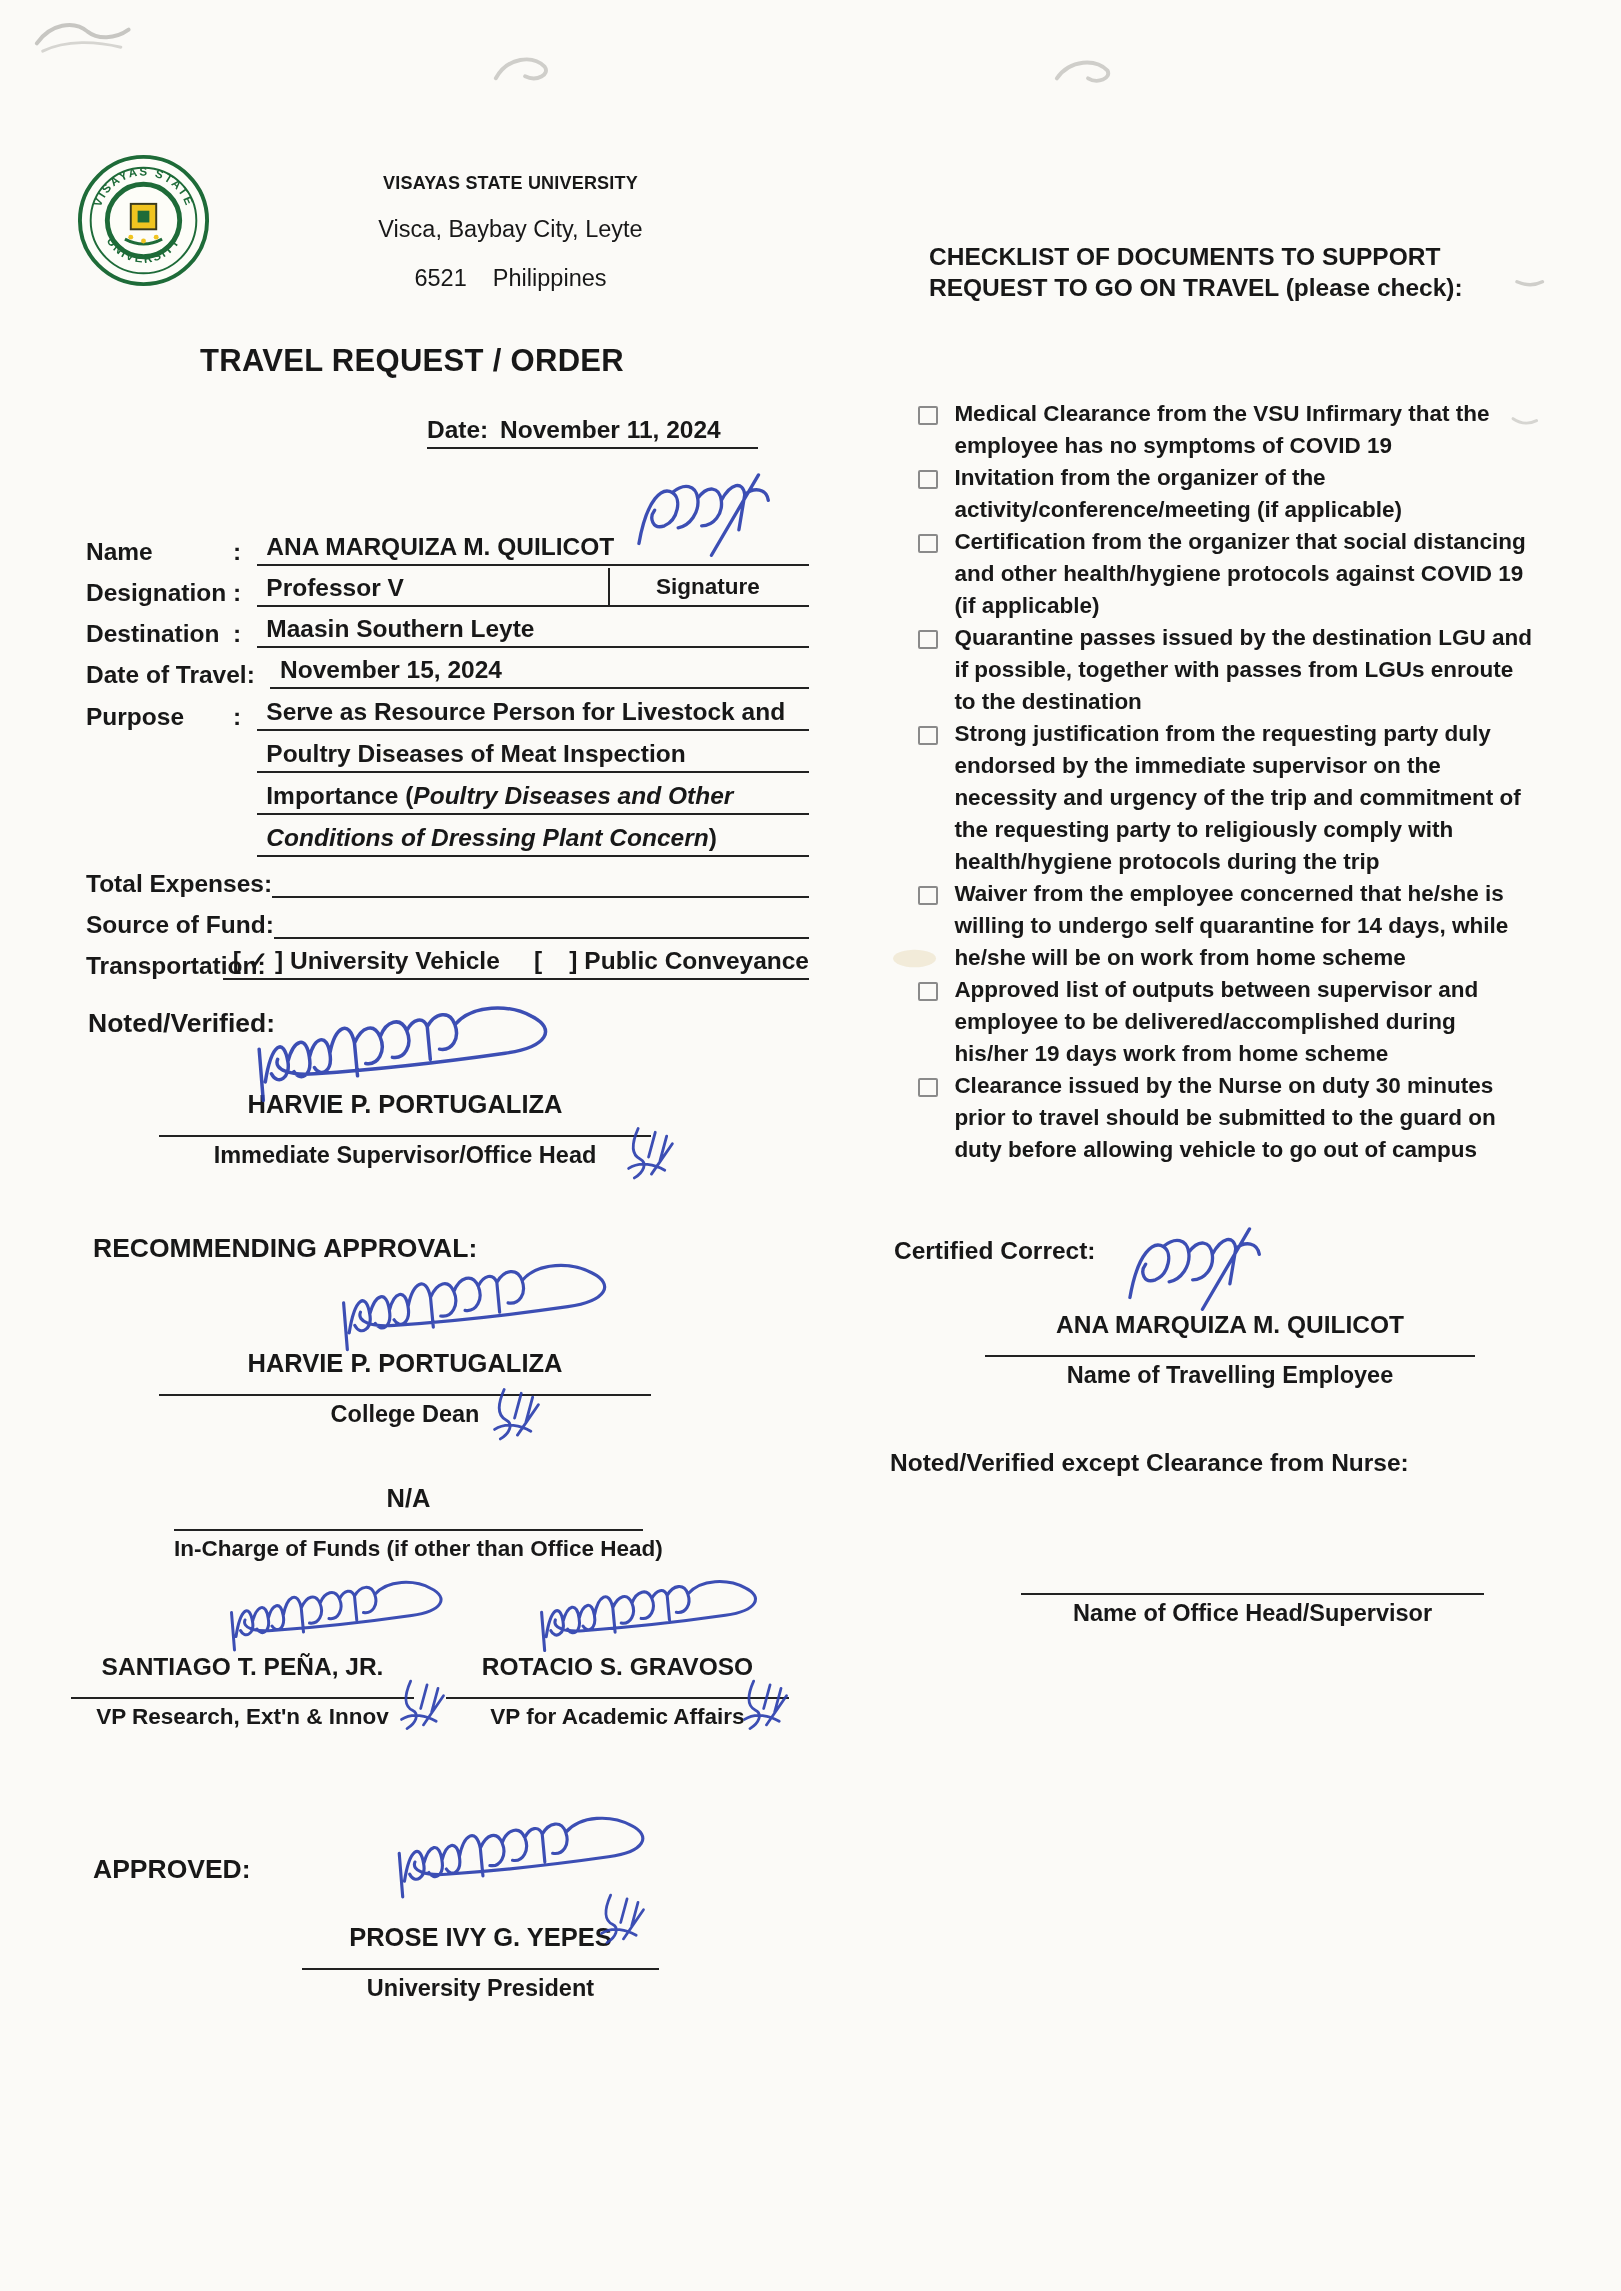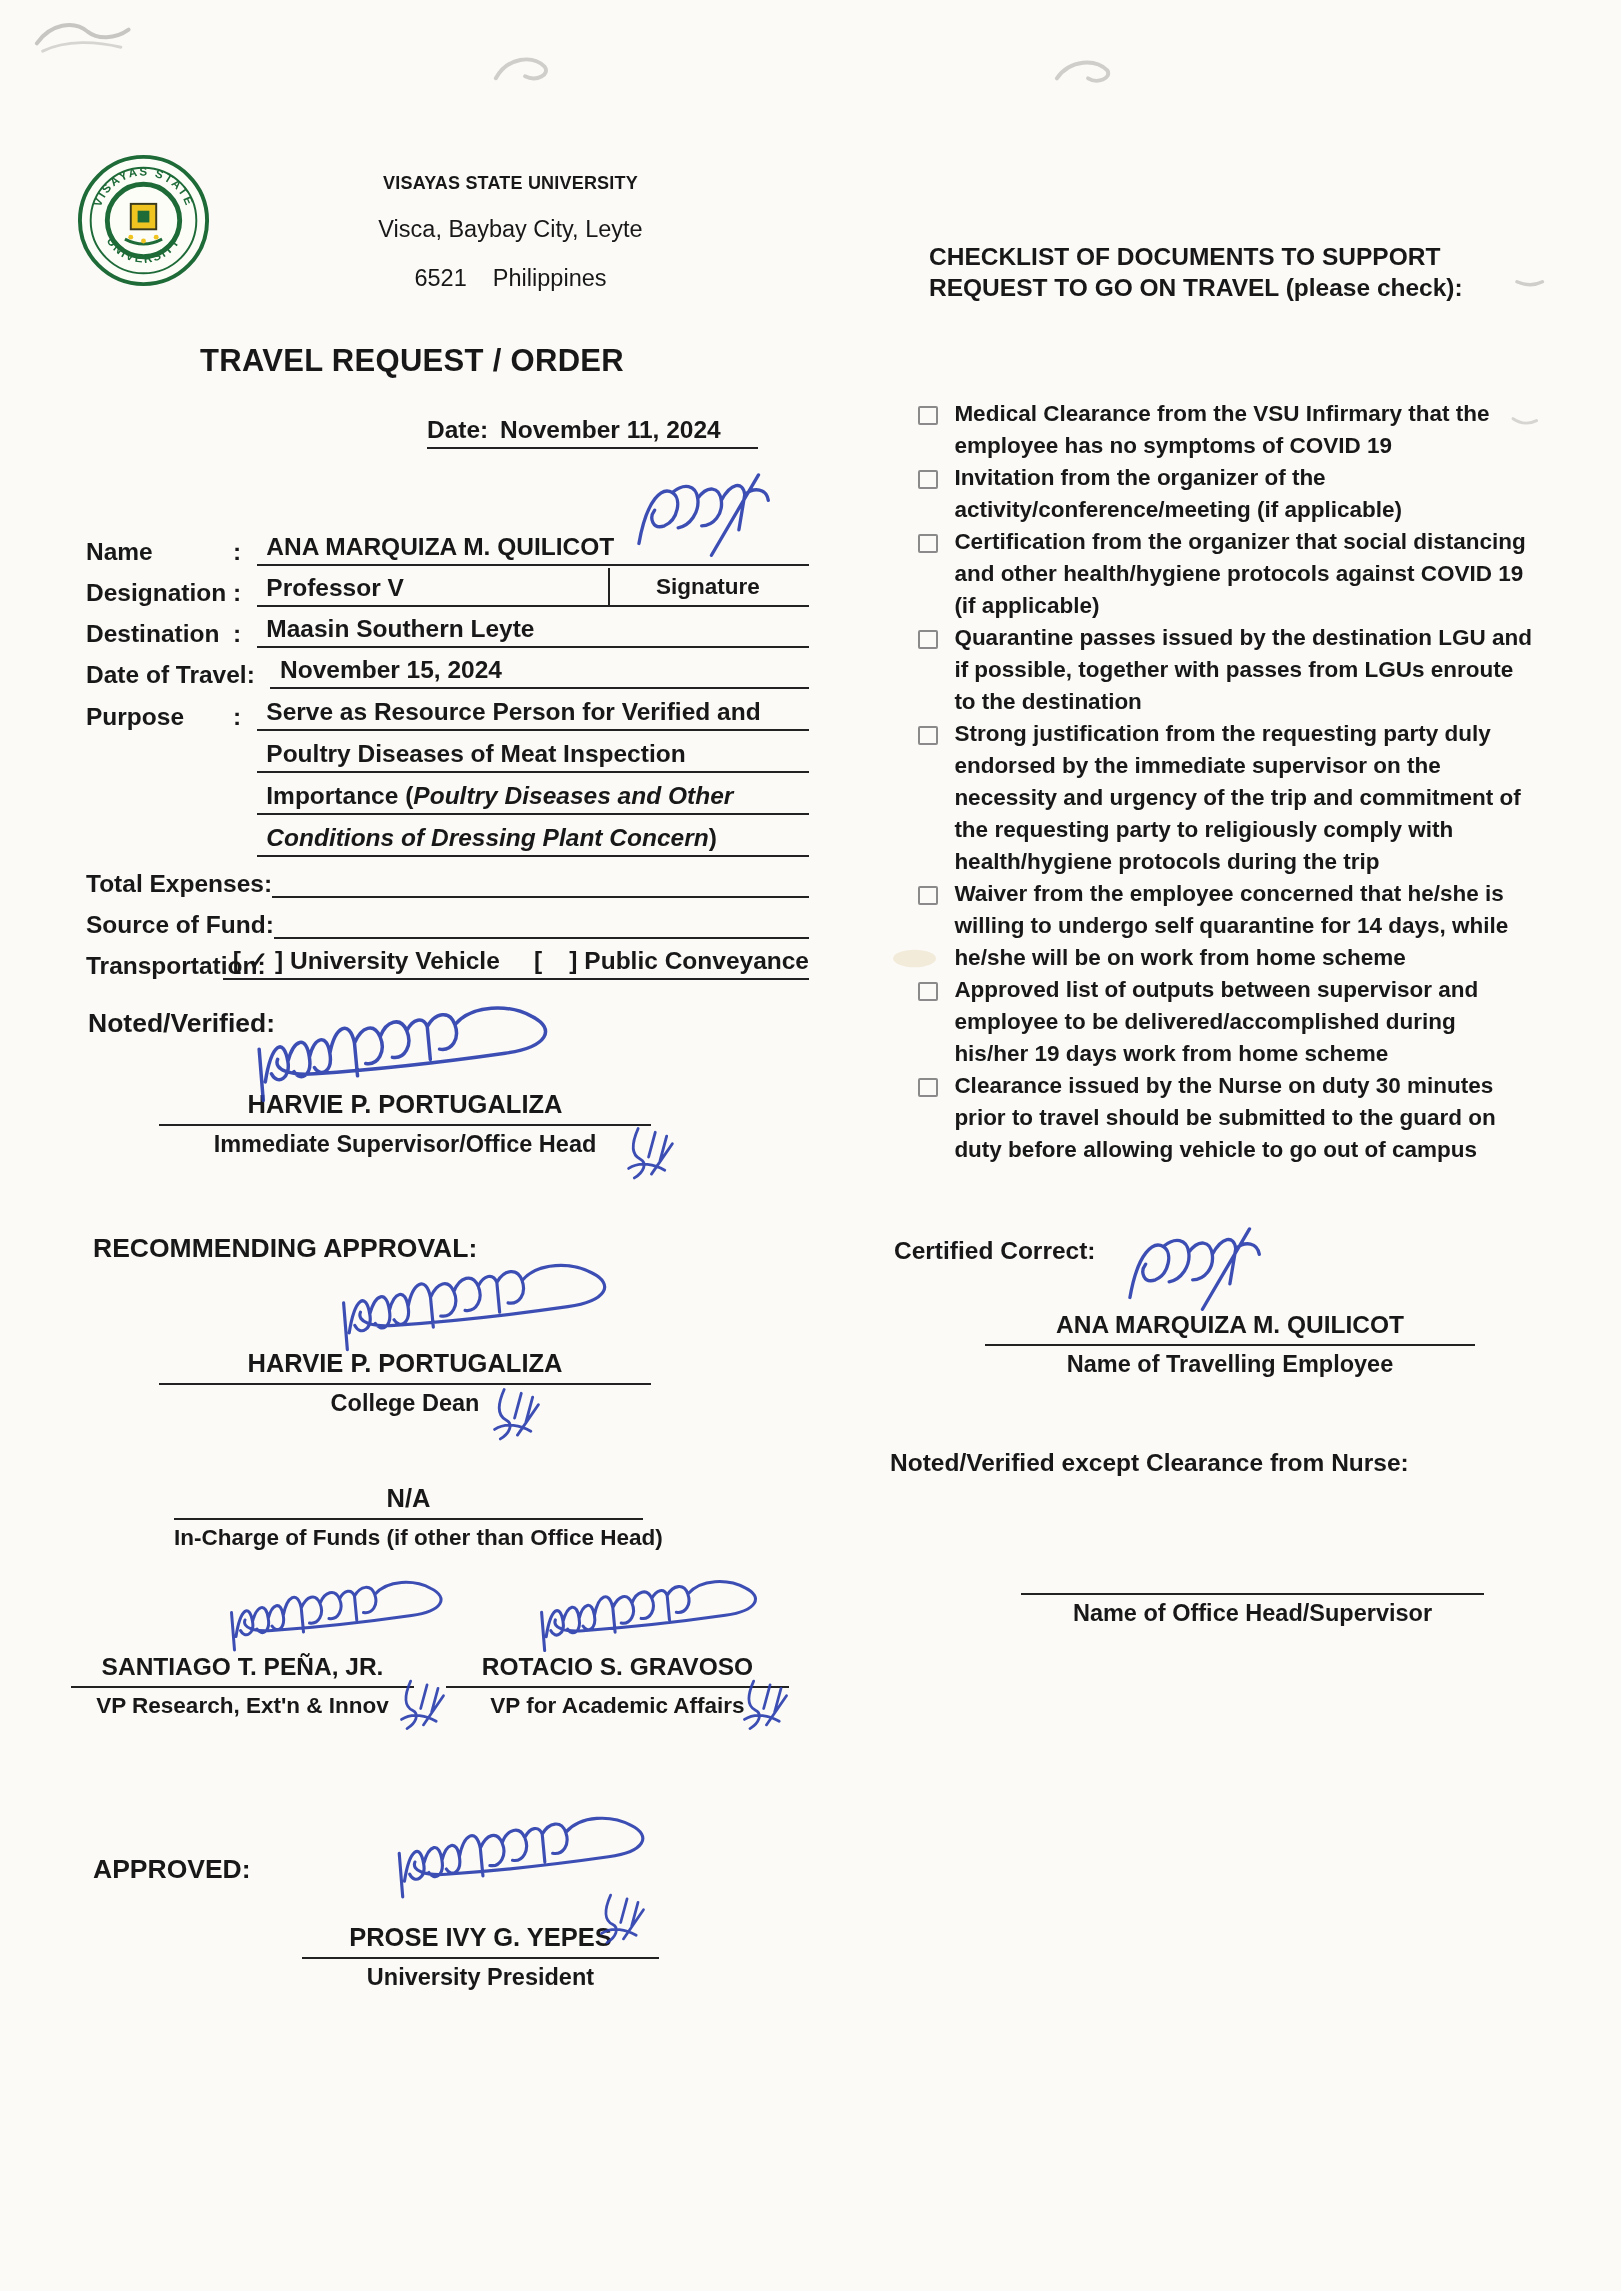--- a/index.html
+++ b/index.html
@@ -29,21 +29,21 @@
   .fcolon { width:23.5px; }
   .fvalue { flex:1; border-bottom:2.5px solid #222; padding:0 0 2.9px 9.8px; white-space:nowrap; }
   .fvalue.noval { min-height:29px; }
   .sig-cell { left:608px; top:568px; width:196px; height:37px; border-left:2.5px solid #222;
               display:flex; align-items:center; justify-content:center;
               font-size:22.5px; font-weight:700; }
 
   
   .seclabel { font-size:26.5px; font-weight:700; }
   .sigblock { text-align:center; }
-  .signame { font-size:25.5px; font-weight:700; border-bottom:2.5px solid #222; padding-bottom:5px; white-space:nowrap; }
+  .signame { font-size:25.5px; font-weight:700; border-bottom:2.5px solid #222; padding-bottom:16px; white-space:nowrap; }
   .sigtitle { font-size:23.5px; font-weight:700; margin-top:4.9px; white-space:nowrap; }
 
   
   .cl-title { left:929px; top:241px; width:576px; text-align:left;
               font-size:24.5px; font-weight:700; line-height:31px; }
   .cl-list { left:916px; top:398px; width:616px; }
   .cl-item { display:flex; align-items:flex-start; font-size:22.5px; font-weight:700; line-height:32px; }
   .cb { width:15.7px; height:15.7px; border:2px solid #8a8a8a; margin:7.8px 16.7px 0 2px; flex:none; border-radius:2px; }
   .cl-text { flex:1; }
 
@@ -129,21 +129,21 @@
       <span class="fvalue">Maasin Southern Leyte</span>
     </div>
     <div class="frow">
       <span class="flabel">Date of Travel</span>
       <span class="fcolon">:</span>
       <span class="fvalue">November 15, 2024</span>
     </div>
     <div class="frow tall">
       <span class="flabel">Purpose</span>
       <span class="fcolon">:</span>
-      <span class="fvalue">Serve as Resource Person for Verified and</span>
+      <span class="fvalue">Serve as Resource Person for Livestock and</span>
     </div>
     <div class="frow tall">
       <span class="flabel"></span>
       <span class="fcolon"></span>
       <span class="fvalue">Poultry Diseases of Meat Inspection</span>
     </div>
     <div class="frow tall">
       <span class="flabel"></span>
       <span class="fcolon"></span>
       <span class="fvalue"><span>Importance (</span><span class="bi">Poultry Diseases and Other</span></span>

